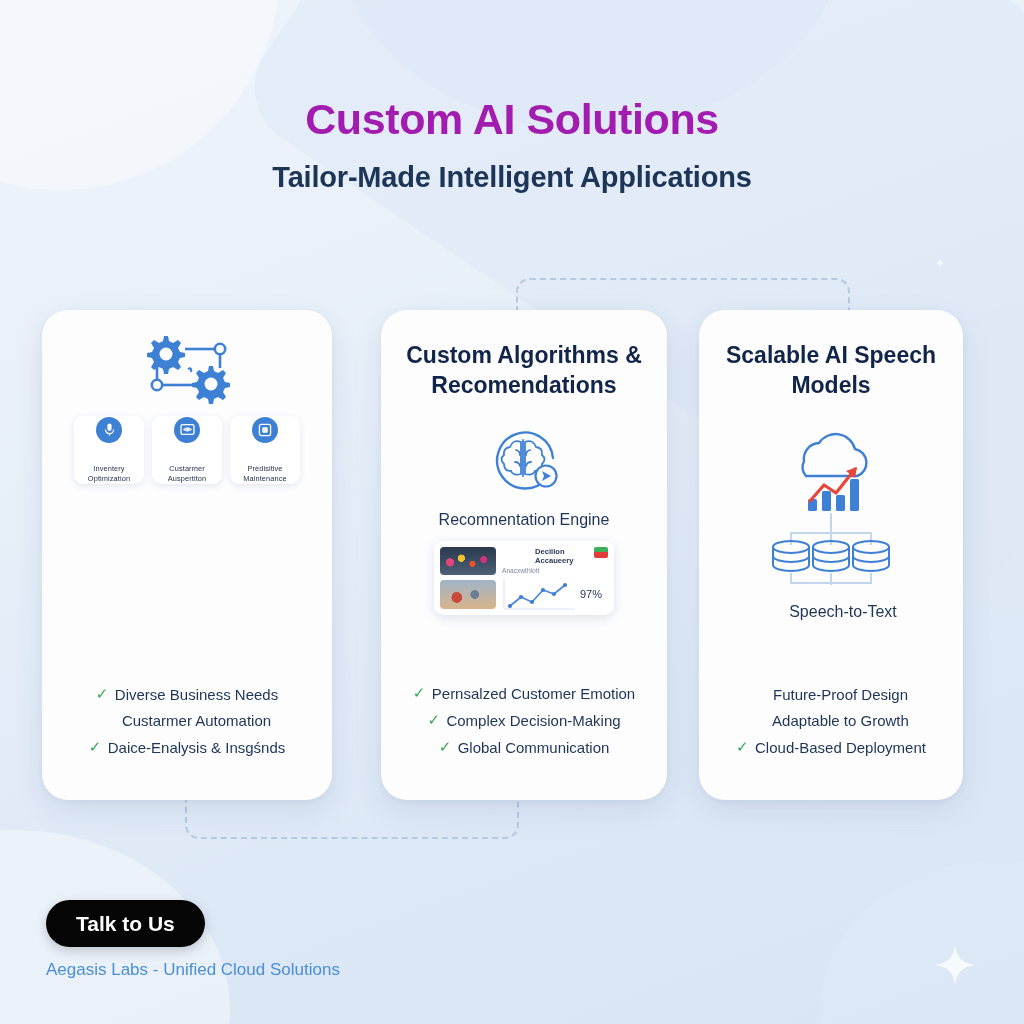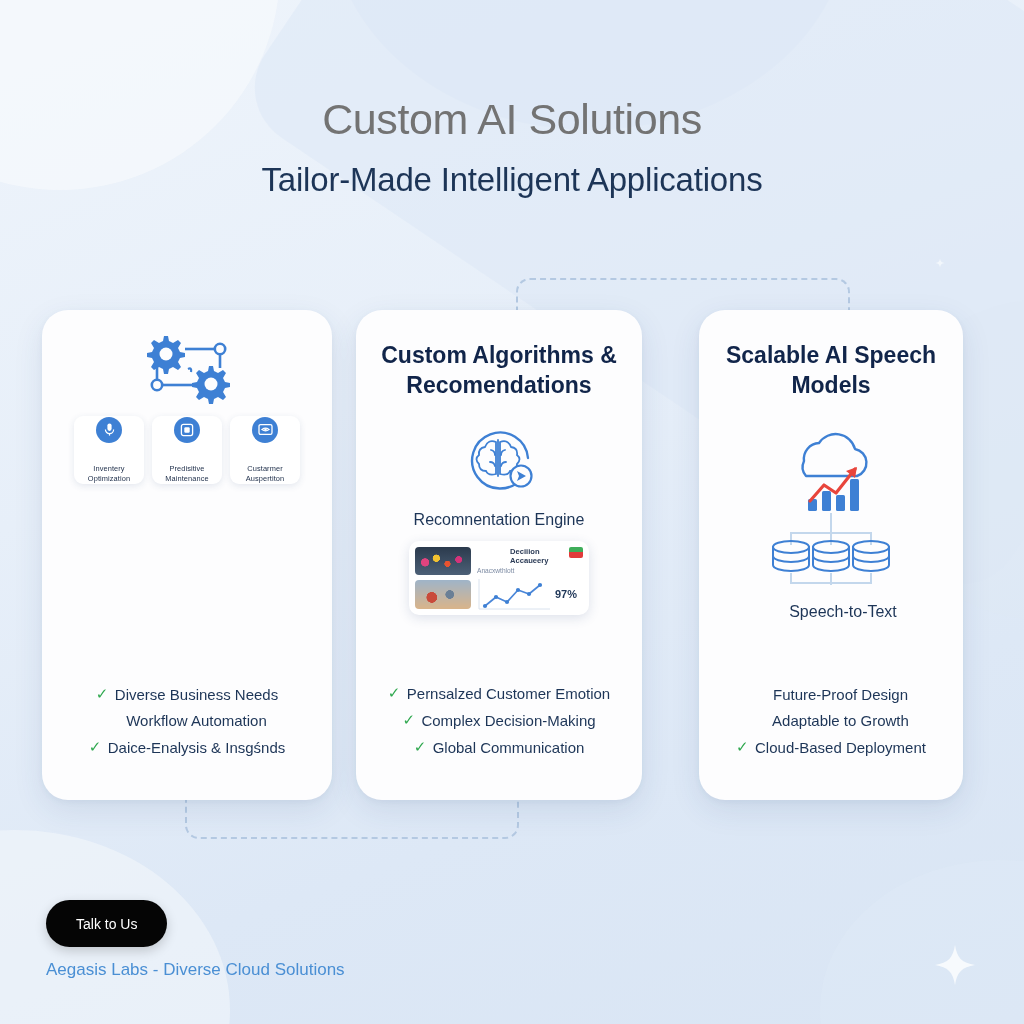--- a/index.html
+++ b/index.html
@@ -15,33 +15,33 @@
   .bg{position:absolute;inset:0;
       background:linear-gradient(160deg,#eef4fb 0%,#e7eff9 38%,#dde8f6 72%,#d9e5f4 100%);}
   .bg-cloud{position:absolute;border-radius:50%;background:#f4f8fc;opacity:.85;}
   .bg-cloud.b2{background:#dfe9f6;opacity:.7;}
   .bg-diag{position:absolute;background:#dde8f6;opacity:.55;}
   .sparkle{position:absolute;width:44px;height:44px;}
   .sparkle svg{display:block;}
 
   
   .header{position:absolute;left:0;right:0;top:95px;text-align:center;}
-  .title{font-size:43px;font-weight:normal;color:#737373;letter-spacing:-.4px;line-height:1.12;}
-  .subtitle{margin-top:18px;font-size:33px;color:#1d3557;font-weight:400;letter-spacing:-.2px;}
+  .title{font-size:43px;font-weight:bold;color:#a21caf;letter-spacing:-.4px;line-height:1.12;}
+  .subtitle{margin-top:18px;font-size:29px;color:#1d3557;font-weight:700;letter-spacing:-.2px;}
 
   
   .dashed{position:absolute;border:2px dashed #b4c9e2;border-radius:14px;}
 
   
   .cards{position:absolute;left:0;top:0;width:1024px;height:1024px;}
   .card{position:absolute;background:#fdfdfe;border-radius:26px;
         box-shadow:0 10px 30px rgba(40,70,120,.10),0 2px 6px rgba(40,70,120,.05);
         display:flex;flex-direction:column;align-items:center;}
   .card.c1{left:42px;top:310px;width:290px;height:490px;}
-  .card.c2{left:356px;top:310px;width:286px;height:490px;}
+  .card.c2{left:381px;top:310px;width:286px;height:490px;}
   .card.c3{left:699px;top:310px;width:264px;height:490px;}
 
   .card-title{margin-top:30px;font-size:23px;font-weight:bold;color:#11254a;
               text-align:center;line-height:1.32;padding:0 18px;}
 
   .hero-icon{margin-top:20px;height:74px;display:flex;align-items:center;justify-content:center;}
 
   
   .tiles{margin-top:12px;display:flex;gap:8px;}
   .tile{width:70px;height:68px;background:#ffffff;border-radius:9px;
@@ -68,33 +68,33 @@
       radial-gradient(circle at 30% 60%,#c94a3a 0 12%,transparent 13%),
       radial-gradient(circle at 62% 50%,#6a7f96 0 11%,transparent 12%),
       linear-gradient(180deg,#9fb4c8 0%,#d9b48a 100%);}
   .w-right{flex:1;display:flex;flex-direction:column;}
   .w-head{display:flex;align-items:flex-start;justify-content:space-between;}
   .w-t1{font-size:7.6px;color:#2a3a55;font-weight:600;line-height:1.25;margin-left:33px;}
   .w-t2{font-size:6.6px;color:#7d8ba3;line-height:1.3;margin-top:1px;}
   .w-badge{width:14px;height:11px;border-radius:2px;
            background:linear-gradient(180deg,#3fae5a 0 45%,#e23b3b 45% 100%);flex:none;}
   .w-chart{flex:1;display:flex;align-items:center;gap:4px;margin-top:2px;}
-  .w-pct{font-size:11px;font-weight:bold;color:#1d3557;}
+  .w-pct{font-size:11px;font-weight:normal;color:#1d3557;}
 
   
   .bullets{position:absolute;bottom:44px;left:0;right:0;
            display:flex;flex-direction:column;gap:9px;align-items:center;}
   .bullet{display:flex;align-items:center;gap:7px;font-size:15px;color:#1d3557;}
   .bullet .chk{color:#2fa84f;font-size:15px;width:12px;display:inline-block;}
   .bullet.nochk{padding-left:19px;}
 
   
   .cta{position:absolute;left:46px;top:900px;height:47px;padding:0 30px;
        background:#050505;color:#fff;border:none;border-radius:24px;
-       font-size:14px;font-weight:normal;font-family:"Liberation Sans",sans-serif;
+       font-size:21px;font-weight:bold;font-family:"Liberation Sans",sans-serif;
        display:flex;align-items:center;justify-content:center;cursor:pointer;
        box-shadow:0 4px 12px rgba(0,0,0,.18);}
   .footnote{position:absolute;left:46px;top:960px;font-size:17px;color:#4a8fd4;}
 </style>
 </head>
 <body>
 
 <div class="stage">
 
   <div class="bg">
@@ -155,46 +155,46 @@
             <svg width="13" height="15" viewBox="0 0 13 15">
               <rect x="4.4" y="1.5" width="4.2" height="7.4" rx="2.1" fill="#fff"></rect>
               <path d="M2.4 7.6 a4.1 4.1 0 0 0 8.2 0" stroke="#fff" stroke-width="1.2" fill="none"></path>
               <line x1="6.5" y1="11.7" x2="6.5" y2="13.6" stroke="#fff" stroke-width="1.2"></line>
             </svg>
           </div>
           <div class="tile-label">Inventery Optimization</div>
         </div>
         <div class="tile">
           <div class="tile-ico">
-            <svg width="14" height="14" viewBox="0 0 14 14">
-              <rect x="1.4" y="1.4" width="11.2" height="11.2" rx="2" fill="none" stroke="#fff" stroke-width="1.3"></rect>
-              <rect x="4.3" y="4.3" width="5.4" height="5.4" rx="1.2" fill="#fff"></rect>
-            </svg>
-          </div>
-          <div class="tile-label">Predisitive Maintenance</div>
-        </div>
-        <div class="tile">
-          <div class="tile-ico">
             <svg width="15" height="13" viewBox="0 0 15 13">
               <rect x="1" y="1.6" width="13" height="9.8" rx="1.6" fill="none" stroke="#fff" stroke-width="1.3"></rect>
               <path d="M4 6.5 q3.5-2.6 7 0 q-3.5 2.6-7 0z" fill="none" stroke="#fff" stroke-width="1.2"></path>
               <circle cx="7.5" cy="6.5" r="1.2" fill="#fff"></circle>
             </svg>
           </div>
           <div class="tile-label">Custarmer Auspertiton</div>
         </div>
+        <div class="tile">
+          <div class="tile-ico">
+            <svg width="14" height="14" viewBox="0 0 14 14">
+              <rect x="1.4" y="1.4" width="11.2" height="11.2" rx="2" fill="none" stroke="#fff" stroke-width="1.3"></rect>
+              <rect x="4.3" y="4.3" width="5.4" height="5.4" rx="1.2" fill="#fff"></rect>
+            </svg>
+          </div>
+          <div class="tile-label">Predisitive Maintenance</div>
+        </div>
       </div>
 
       <div class="bullets">
         <div class="bullet">
           <span class="chk">✓</span>
           <span>Diverse Business Needs</span>
         </div>
         <div class="bullet nochk">
-          <span>Workflow Automation</span>
+          <span>Custarmer Automation</span>
         </div>
         <div class="bullet">
           <span class="chk">✓</span>
           <span>Daice-Enalysis &amp; Insgśnds</span>
         </div>
       </div>
     </div>
 
     <div class="card c2">
       <div class="card-title">Custom Algorithms &amp; Recomendations</div>
@@ -315,15 +315,15 @@
         </div>
         <div class="bullet">
           <span class="chk">✓</span>
           <span>Cloud-Based Deployment</span>
         </div>
       </div>
     </div>
   </div>
 
   <button class="cta">Talk to Us</button>
-  <div class="footnote">Aegasis Labs - Diverse Cloud Solutions</div>
+  <div class="footnote">Aegasis Labs - Unified Cloud Solutions</div>
 
 </div>
 
 </body></html>

